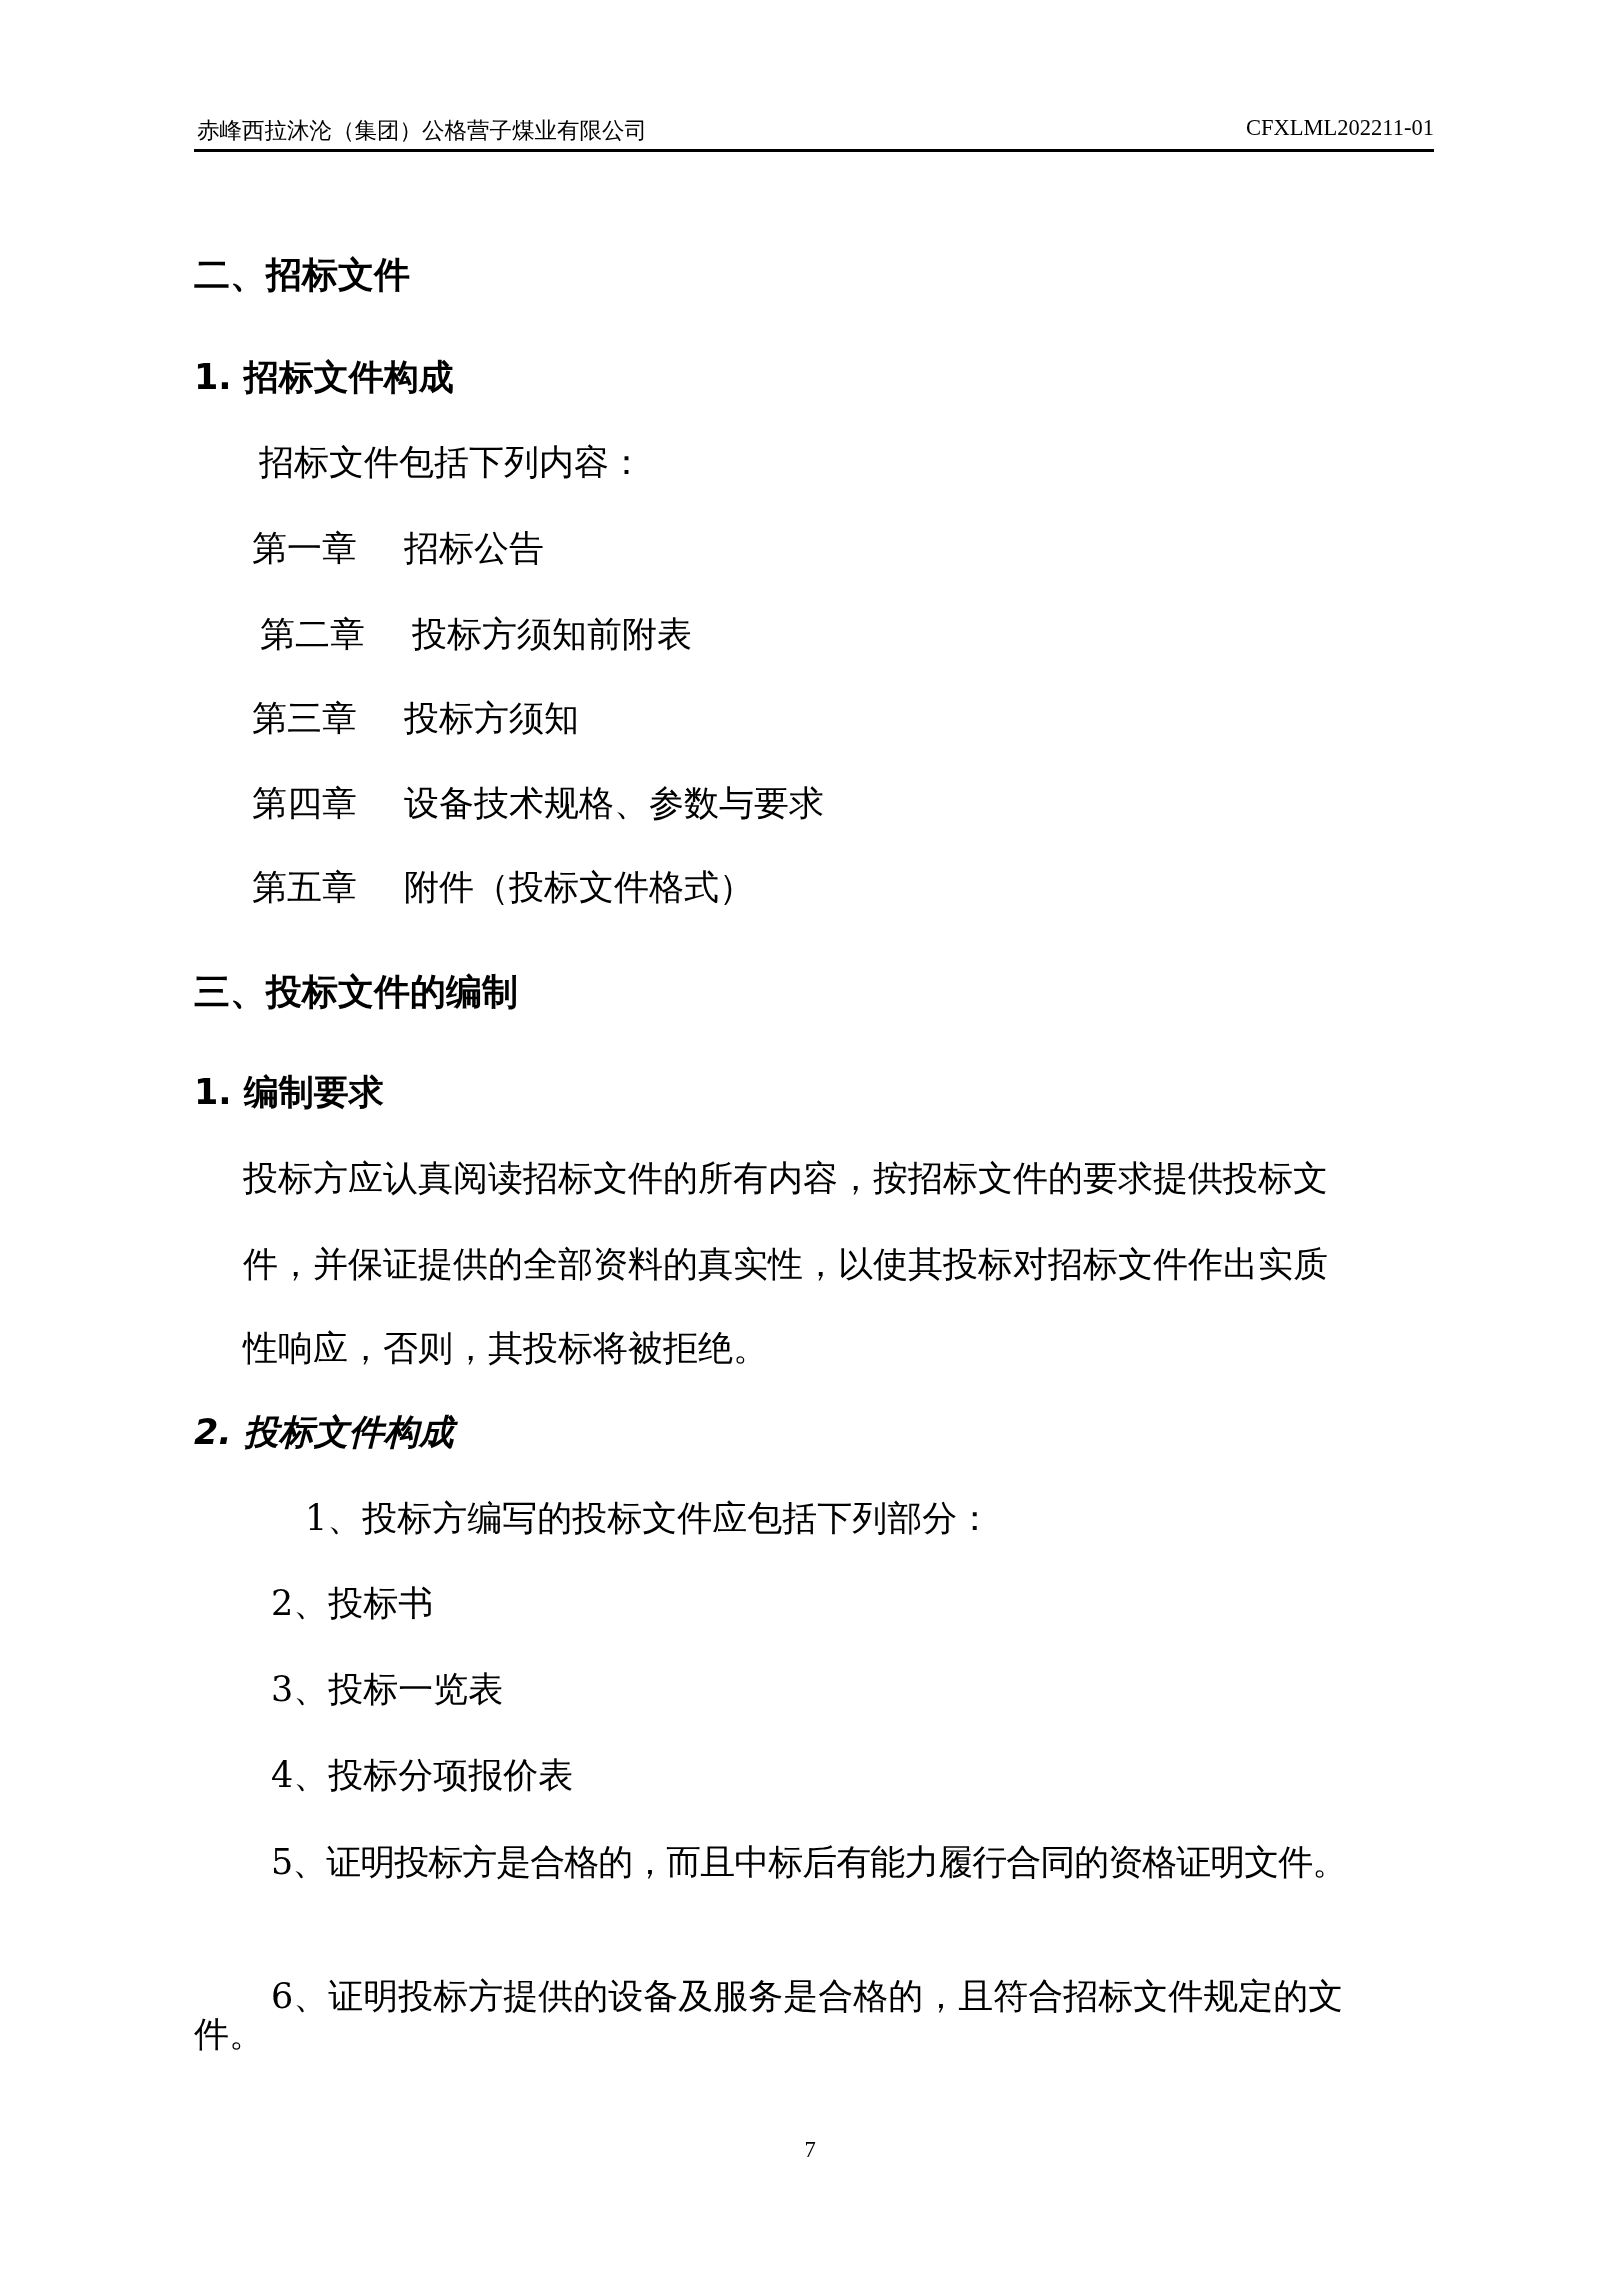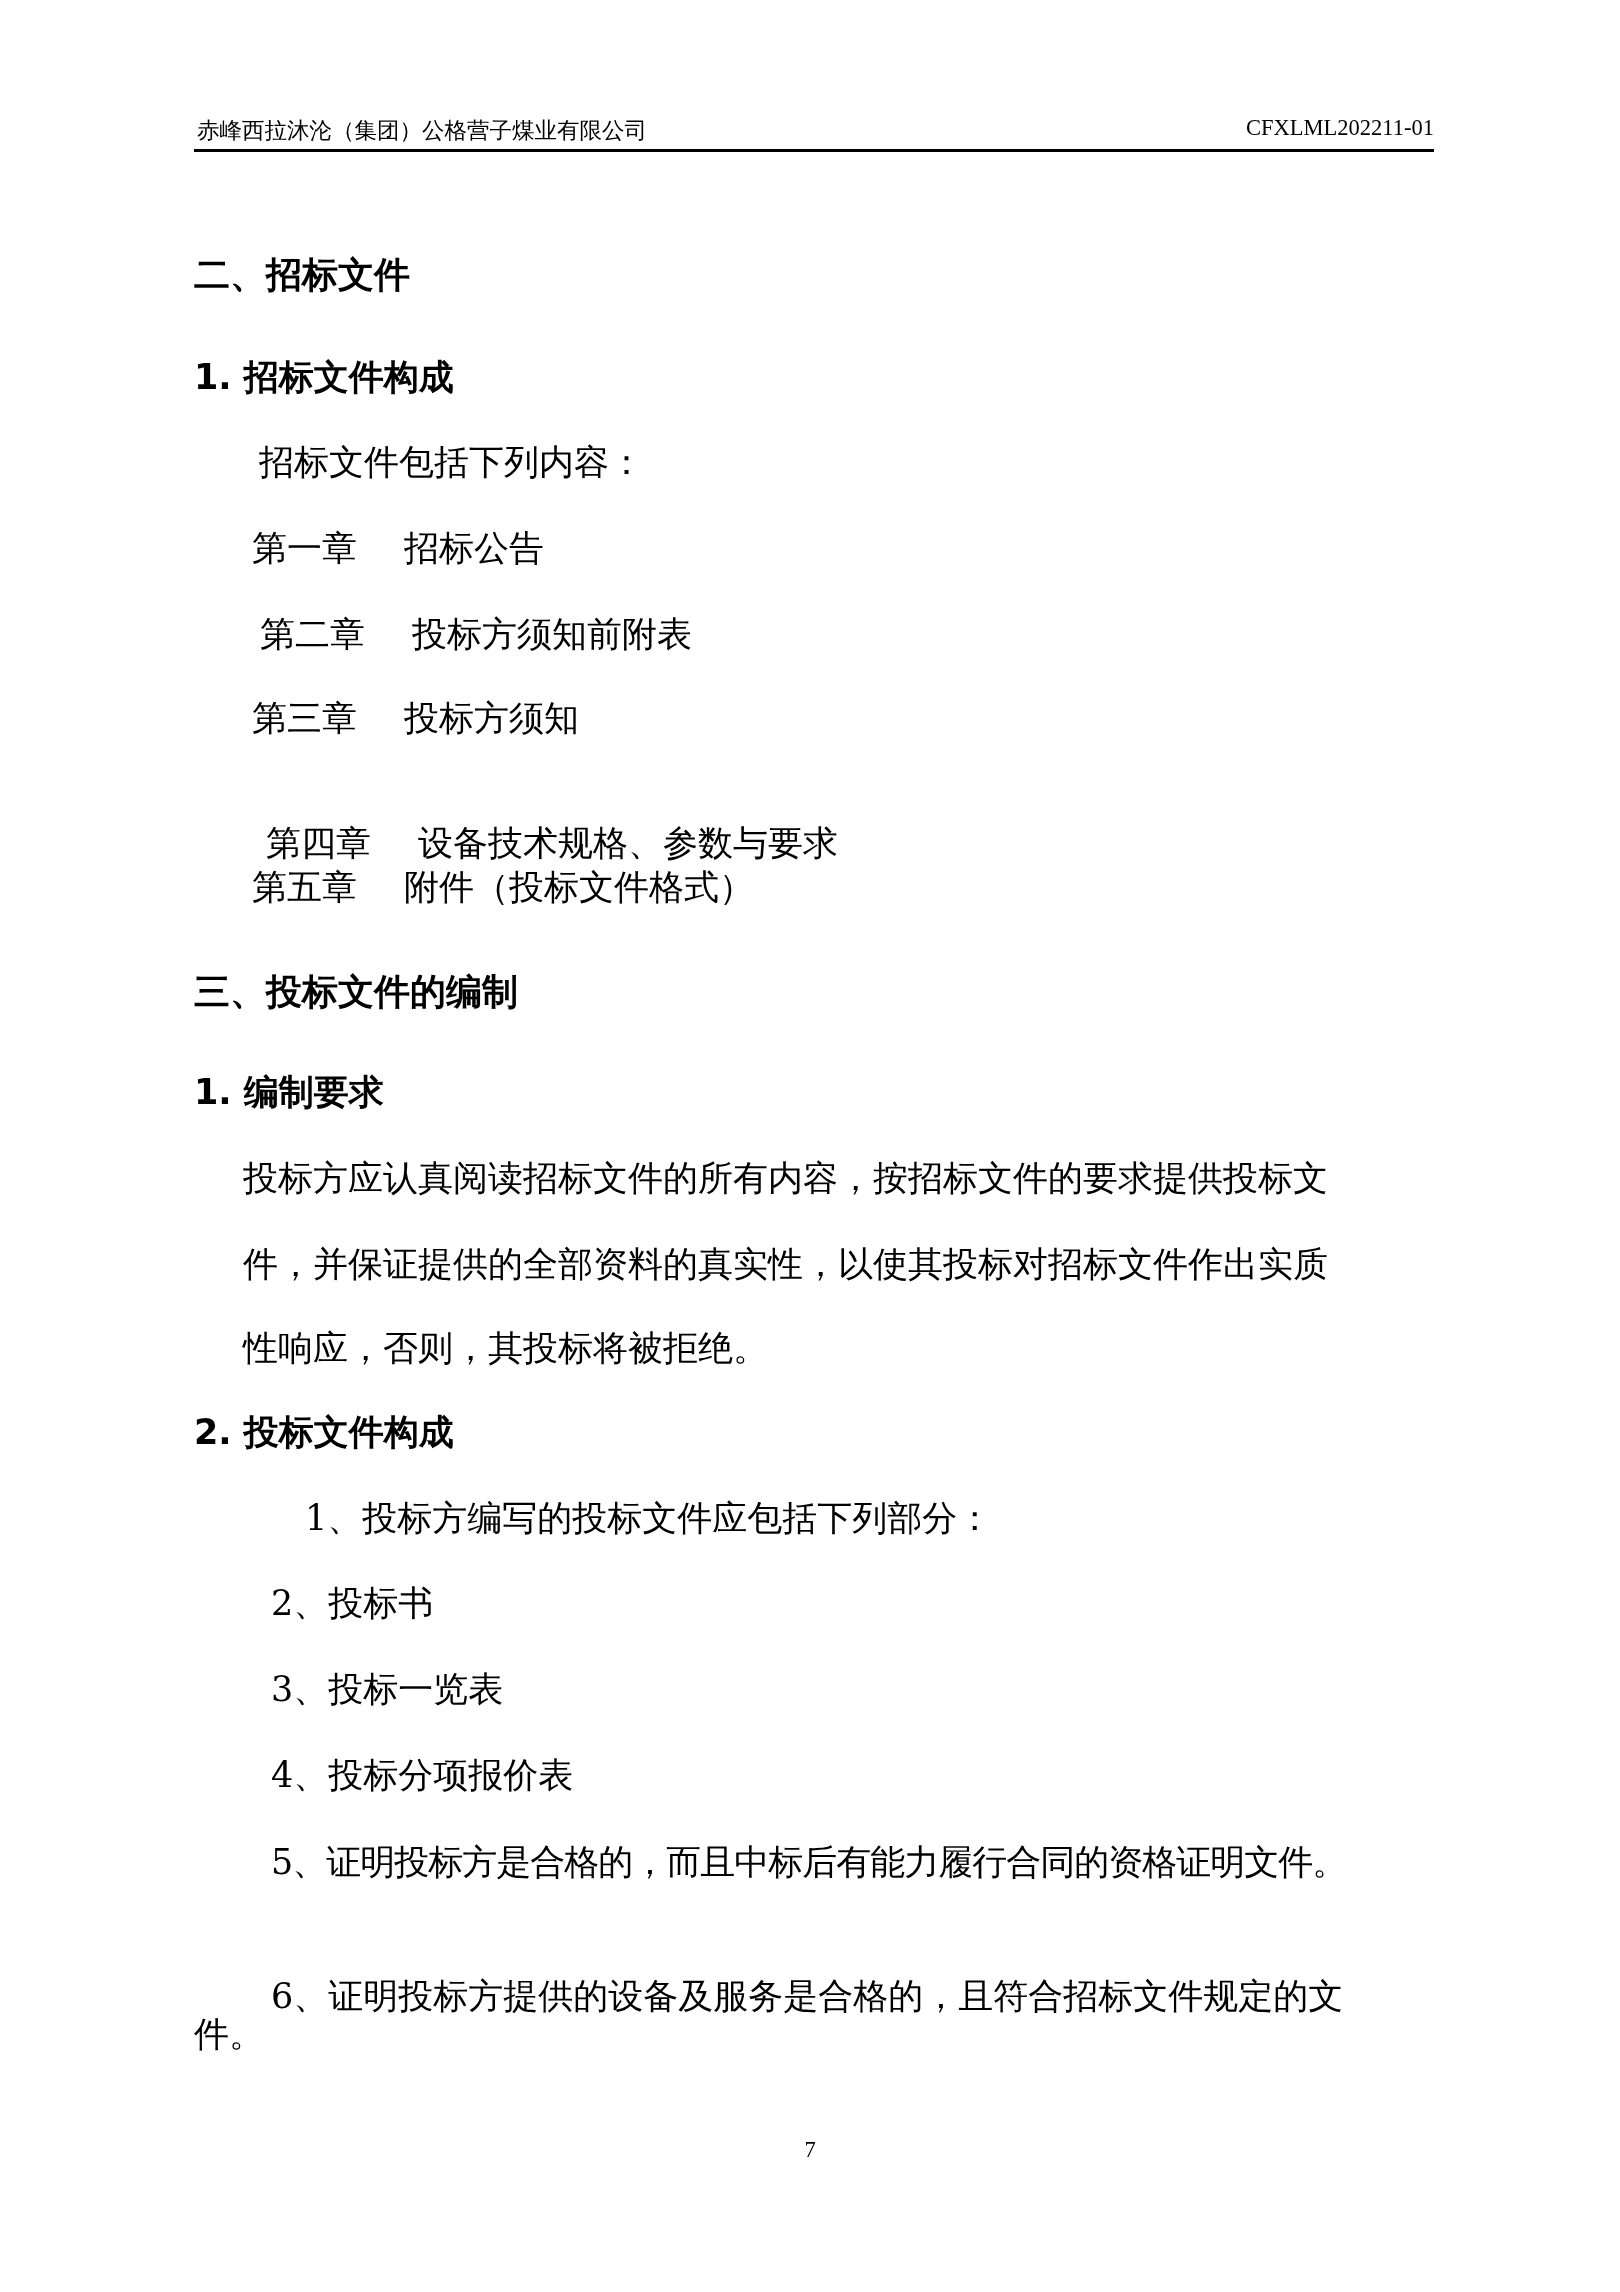--- a/index.html
+++ b/index.html
@@ -29,34 +29,34 @@
 
 <div class="line" style="left:252px; top:527px;">
   <span class="chap-num">第一章</span><span>招标公告</span>
 </div>
 <div class="line" style="left:260px; top:613px;">
   <span class="chap-num">第二章</span><span>投标方须知前附表</span>
 </div>
 <div class="line" style="left:252px; top:697px;">
   <span class="chap-num">第三章</span><span>投标方须知</span>
 </div>
-<div class="line" style="left:266px; top:782px;margin-top:40px;">
+<div class="line" style="left:252px; top:782px;">
   <span class="chap-num">第四章</span><span>设备技术规格、参数与要求</span>
 </div>
 <div class="line" style="left:252px; top:866px;">
   <span class="chap-num">第五章</span><span>附件（投标文件格式）</span>
 </div>
 
 <div class="line h h1" style="left:194px; top:970px;">三、投标文件的编制</div>
 <div class="line h" style="left:194px; top:1071px;">1.  编制要求</div>
 <div class="line" style="left:243px; top:1157px;">投标方应认真阅读招标文件的所有内容，按招标文件的要求提供投标文</div>
 <div class="line" style="left:243px; top:1243px;">件，并保证提供的全部资料的真实性，以使其投标对招标文件作出实质</div>
 <div class="line" style="left:243px; top:1327px;">性响应，否则，其投标将被拒绝。</div>
 
-<div class="line h" style="left:194px; top:1411px;">2. 投标文件构成</div>
+<div class="line h" style="left:194px; top:1411px;font-style:italic;">2. 投标文件构成</div>
 <div class="line" style="left:271px; top:1497px;margin-left:34px;">1、投标方编写的投标文件应包括下列部分：</div>
 <div class="line" style="left:271px; top:1582px;">2、投标书</div>
 <div class="line" style="left:271px; top:1668px;">3、投标一览表</div>
 <div class="line" style="left:271px; top:1754px;">4、投标分项报价表</div>
 <div class="line" style="left:271px; top:1841px; letter-spacing:-1px;">5、证明投标方是合格的，而且中标后有能力履行合同的资格证明文件。</div>
 <div class="line" style="left:271px; top:1975px;">6、证明投标方提供的设备及服务是合格的，且符合招标文件规定的文</div>
 <div class="line" style="left:194px; top:2013px;">件。</div>
 
 <div class="pageno">7</div>
 

